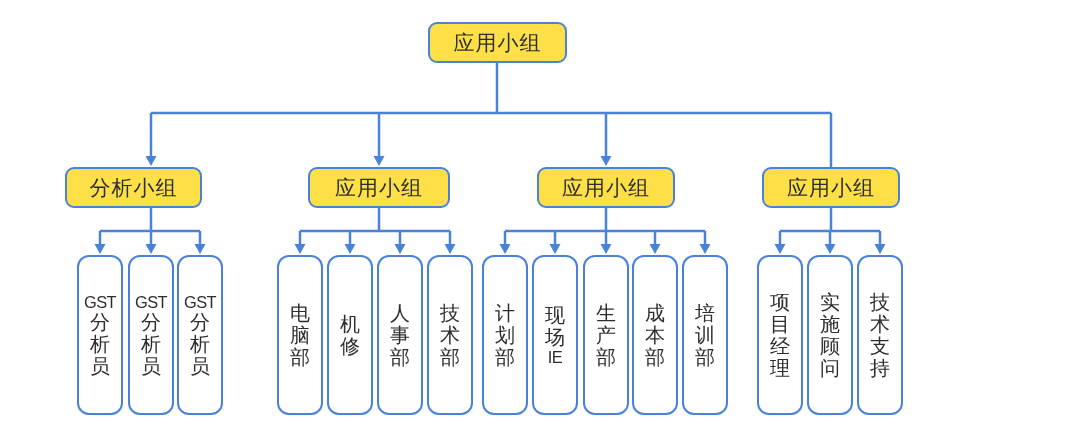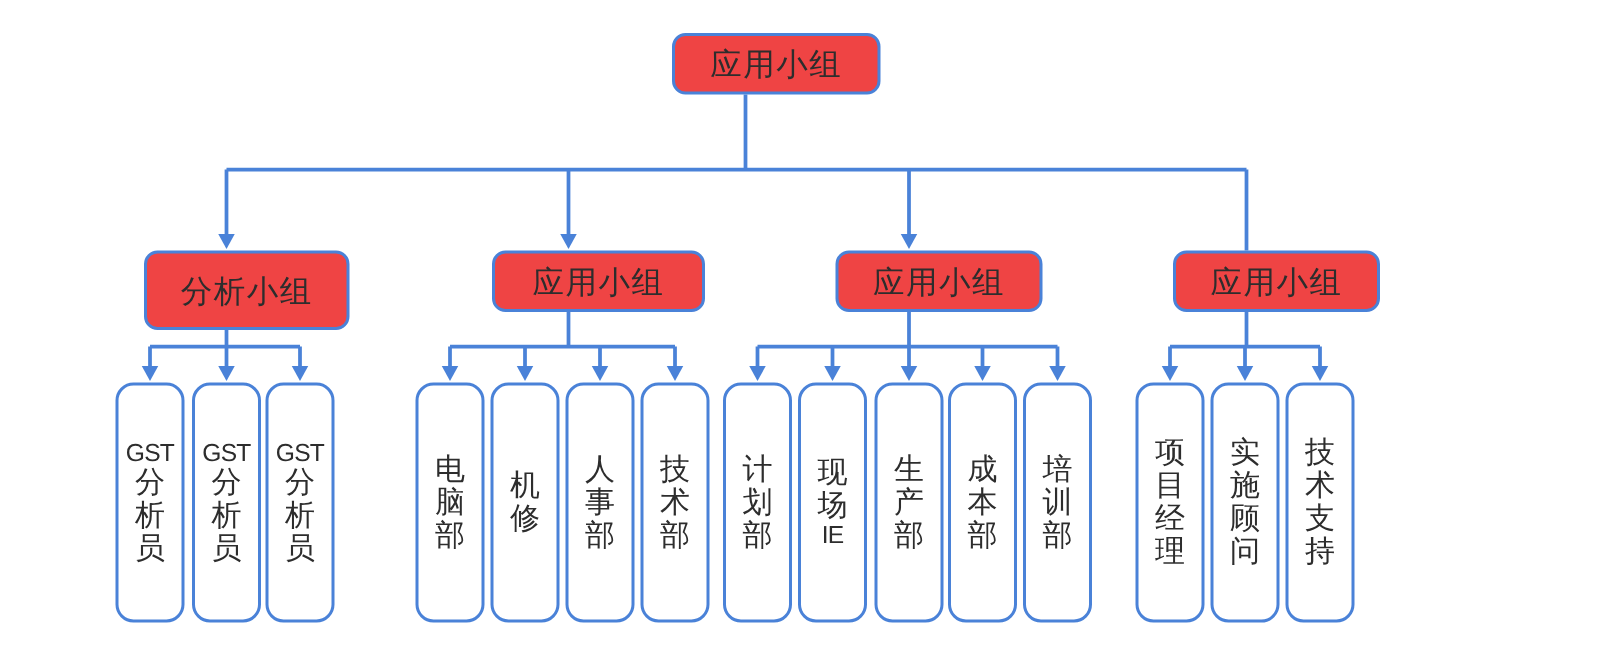--- a/index.html
+++ b/index.html
@@ -4,23 +4,23 @@
 <style>
   :root { --line:#4a82d8; --text:#2d2d2d; --bg:#ffffff; }
   * { box-sizing: border-box; }
   html,body { margin:0; padding:0; background:var(--bg); }
   .stage {
     position:relative; width:1080px; height:440px; background:var(--bg);
     font-family:"Liberation Sans", sans-serif; overflow:hidden;
   }
   .wires { position:absolute; left:0; top:0; width:1080px; height:440px; color:var(--line); }
   .hnode {
-    position:absolute; border:2px solid var(--line); border-radius:9px; background:#ef4444;
+    position:absolute; border:2px solid var(--line); border-radius:9px; background:#fde047;
     display:flex; align-items:center; justify-content:center;
-    font-size:21px; font-weight:500; color:var(--text); letter-spacing:1px;margin-left:20px;
+    font-size:21px; font-weight:500; color:var(--text); letter-spacing:1px;
   }
   .vnode {
     position:absolute; width:46px; height:160px; border:2px solid var(--line);
     border-radius:12px; background:#fff;
     display:flex; align-items:center; justify-content:center;
   }
   .vlabel {
     display:flex; flex-direction:column; align-items:center;
     font-size:20px; font-weight:500; color:var(--text); line-height:1.1;
   }
@@ -70,21 +70,21 @@
       <polygon points="774.5,244 785.5,244 780,254" fill="currentColor"></polygon>
       <polygon points="824.5,244 835.5,244 830,254" fill="currentColor"></polygon>
       <polygon points="874.5,244 885.5,244 880,254" fill="currentColor"></polygon>
     </g>
   </svg>
 
   <div class="hnode" style="left:428px;top:22px;width:139px;height:41px">
     <span>应用小组</span>
   </div>
 
-  <div class="hnode" style="left:76px;top:167px;width:137px;height:53px">
+  <div class="hnode" style="left:65px;top:167px;width:137px;height:41px">
     <span>分析小组</span>
   </div>
   <div class="hnode" style="left:308px;top:167px;width:142px;height:41px">
     <span>应用小组</span>
   </div>
   <div class="hnode" style="left:537px;top:167px;width:138px;height:41px">
     <span>应用小组</span>
   </div>
   <div class="hnode" style="left:762px;top:167px;width:138px;height:41px">
     <span>应用小组</span>

